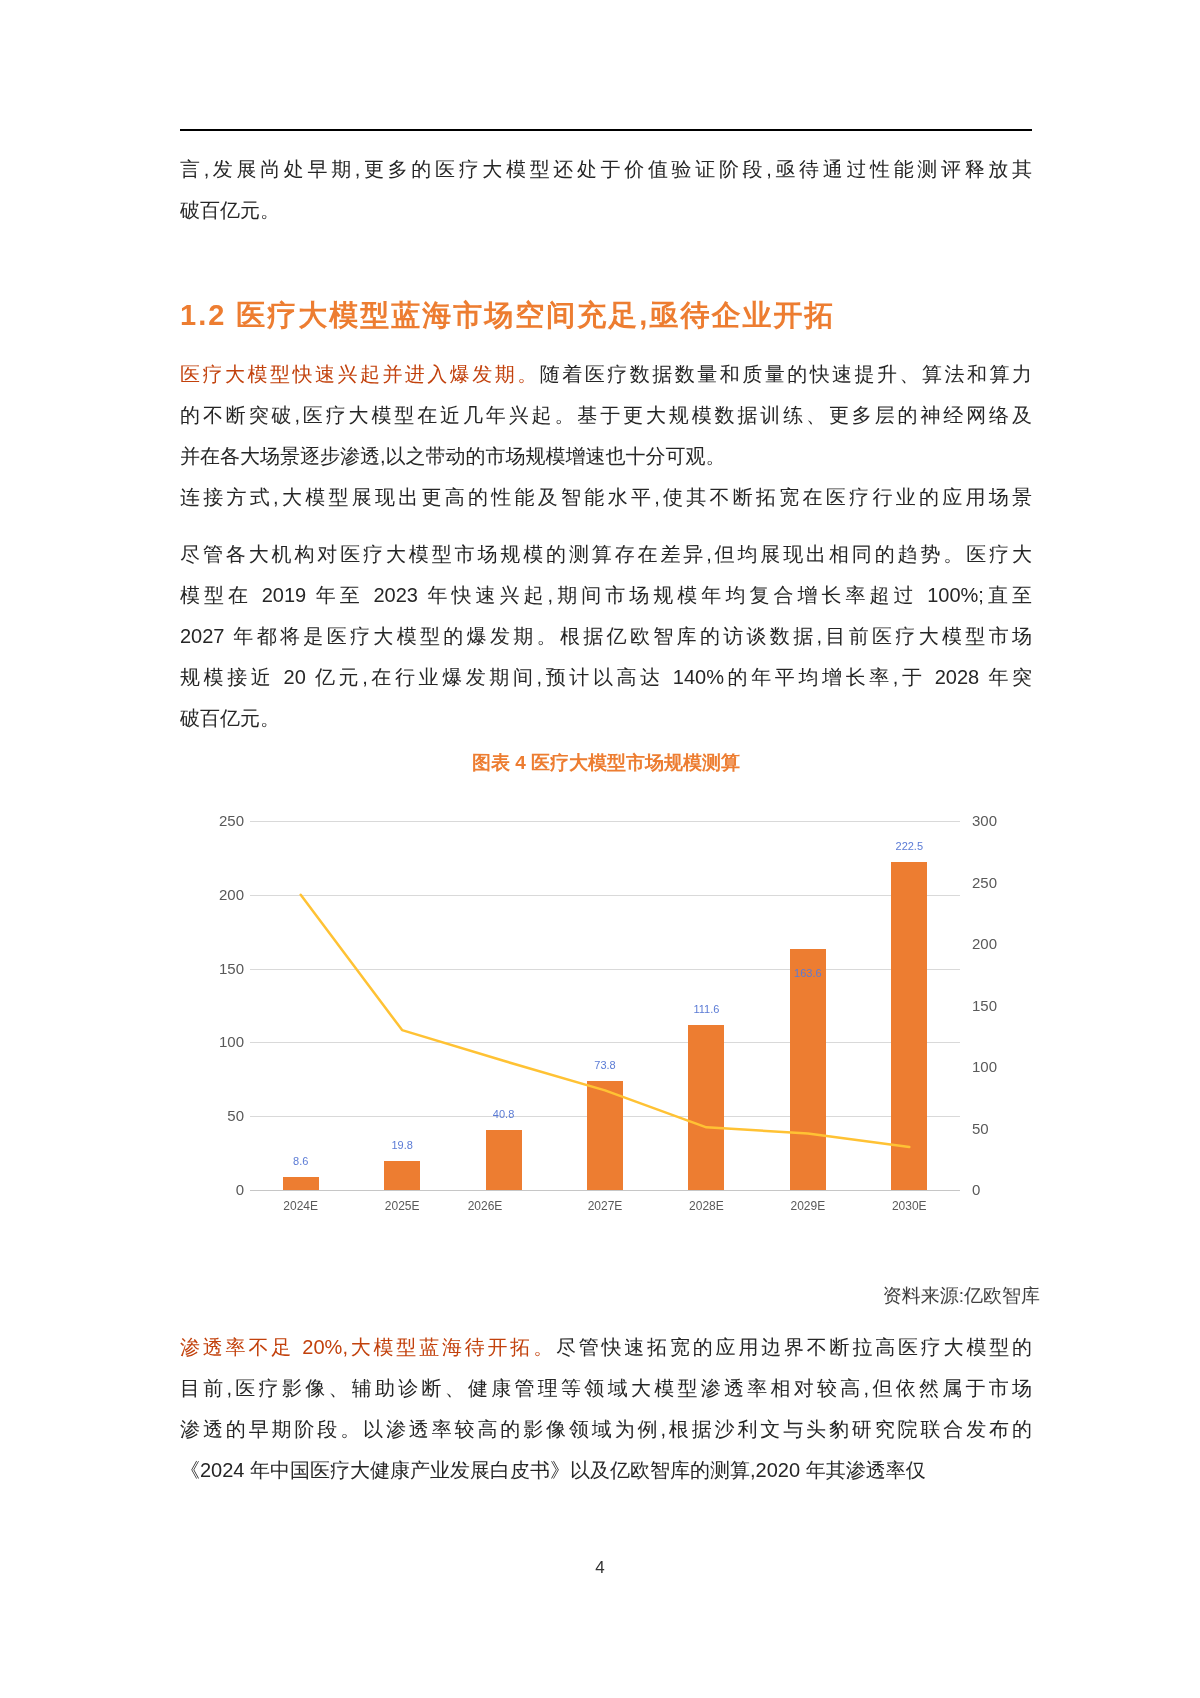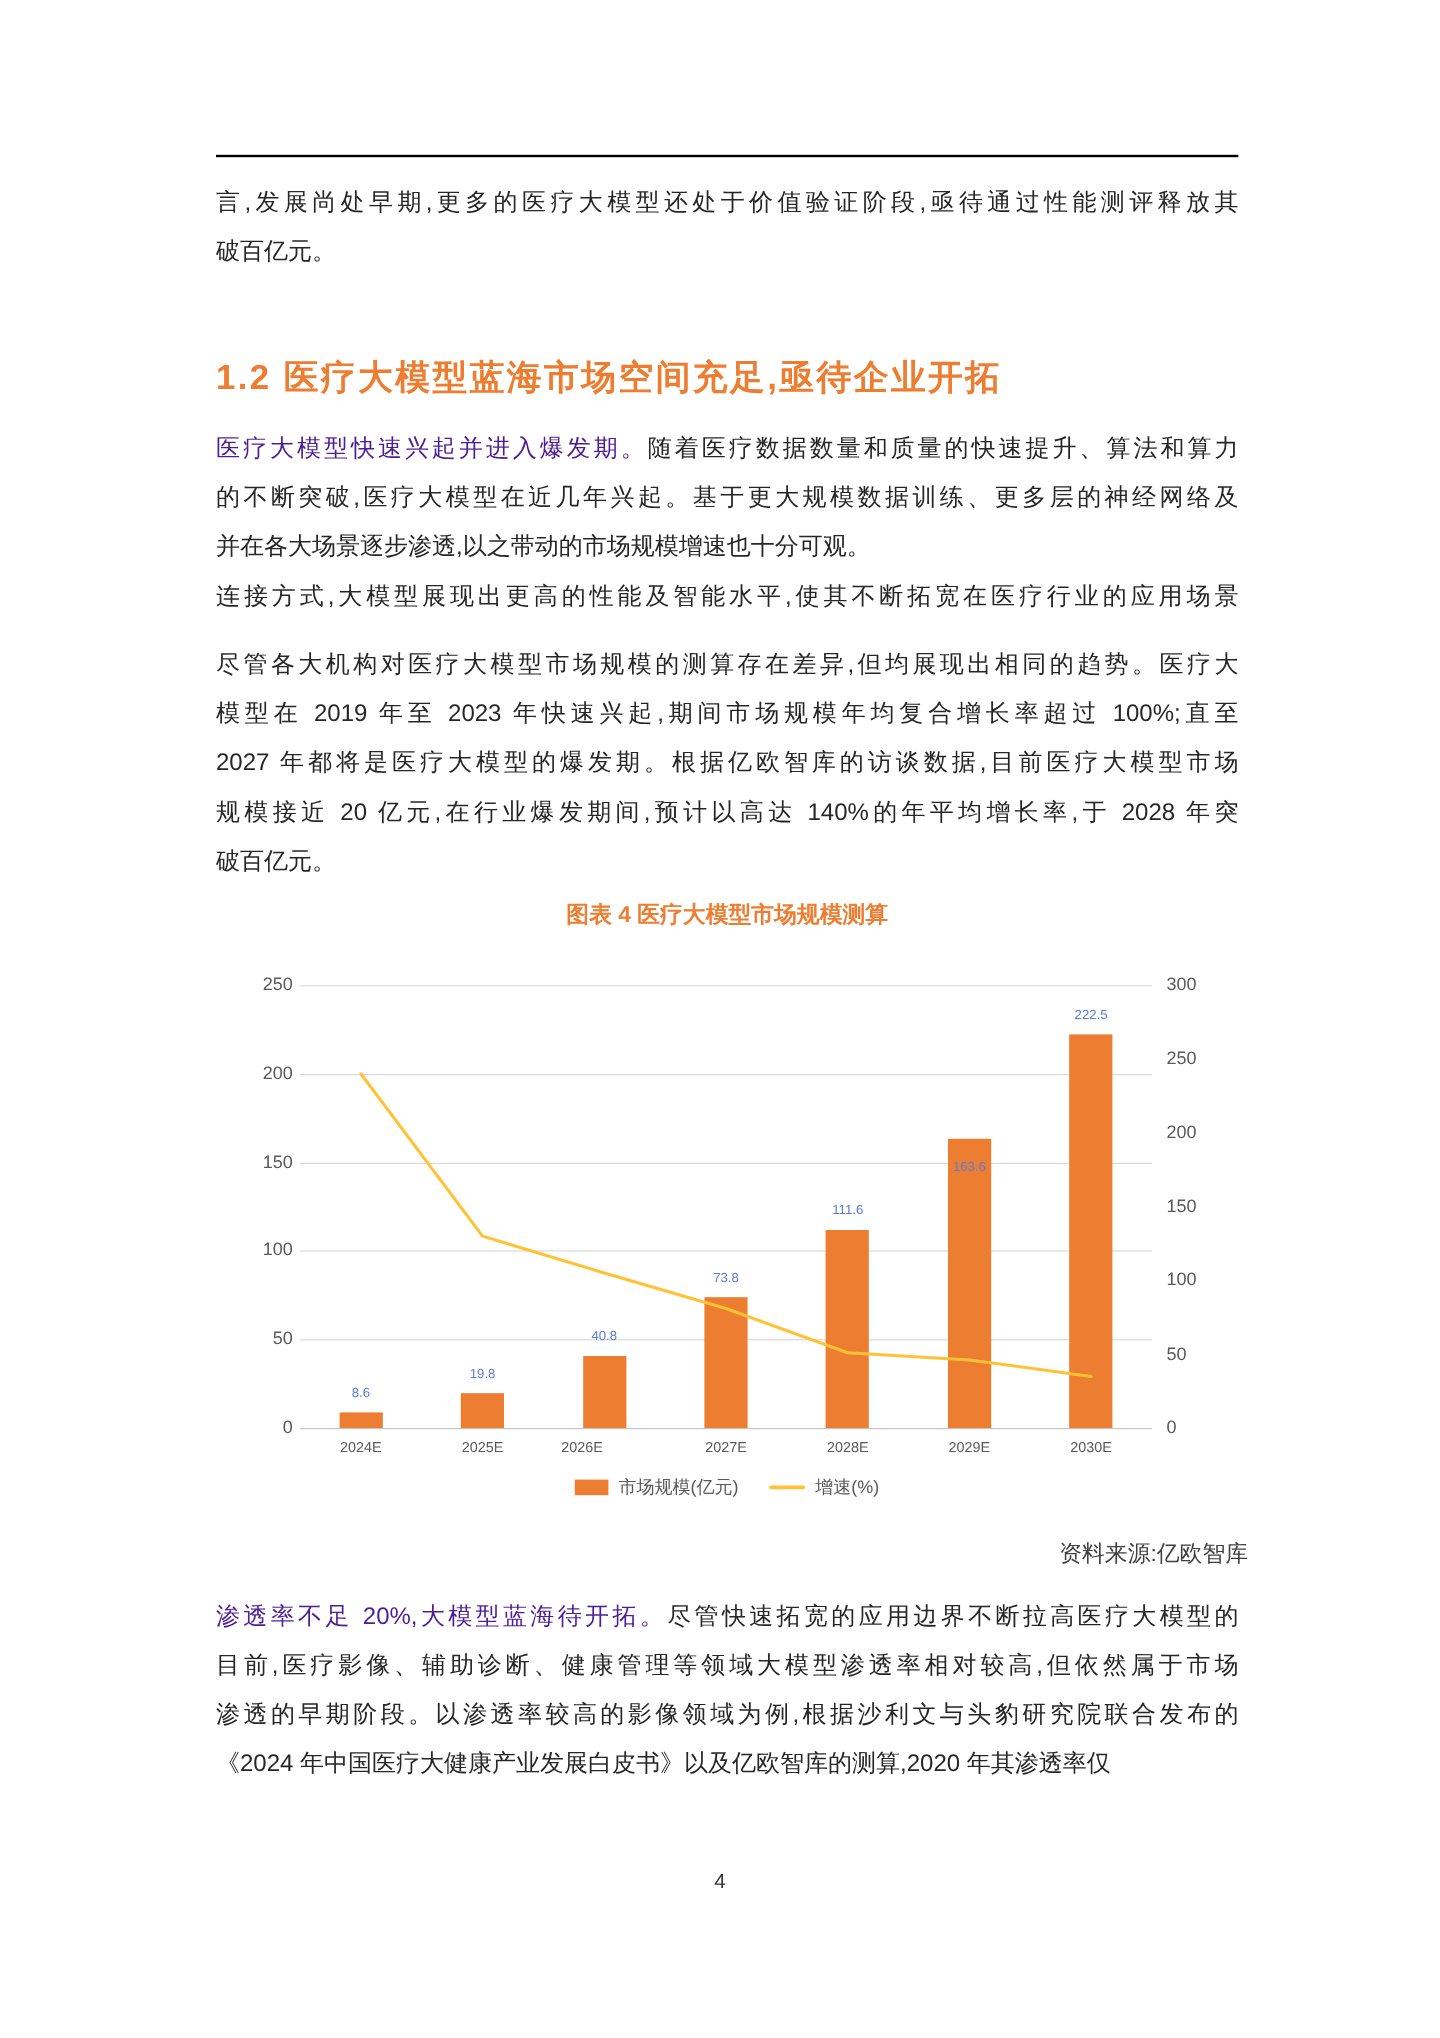--- a/index.html
+++ b/index.html
@@ -19,21 +19,21 @@
   }
   .para{
     left:180px;width:852px;font-size:20px;color:#262626;
   }
   .tline{
     height:41px;line-height:41px;
     text-align:justify;text-align-last:justify;
     overflow:hidden;
   }
   .tline.last{text-align-last:left;}
-  .lead{color:#4c1d95;margin-top:46px;}
+  .lead{color:#c2410c;margin-top:46px;}
   .heading{
     left:180px;top:296px;
     font-size:29px;font-weight:bold;letter-spacing:2px;
     color:#ED7D31;line-height:38px;white-space:nowrap;
   }
   .fig-title{
     left:180px;top:750px;width:852px;
     text-align:center;font-size:19px;font-weight:600;color:#ED7D31;
     line-height:26px;
   }
@@ -132,30 +132,20 @@
       <div class="abs barlab" style="left: 661.429px; top: 999.278px;">111.6</div>
       <div class="abs bar" style="left: 789.857px; top: 948.526px; width: 36px; height: 241.474px; background: rgb(237, 125, 49);"></div>
       <div class="abs barlab" style="left: 762.857px; top: 922.526px; margin-top: 40px;">163.6</div>
       <div class="abs bar" style="left: 891.286px; top: 861.59px; width: 36px; height: 328.41px; background: rgb(237, 125, 49);"></div>
       <div class="abs barlab" style="left: 864.286px; top: 835.59px;">222.5</div>
       <svg class="abs lineplot" width="1200" height="1698" viewBox="0 0 1200 1698">
         <polyline points="300.7,894.8 402.1,1030.1 503.6,1060.8 605.0,1090.4 706.4,1127.3 807.9,1133.4 909.3,1147.0" fill="none" stroke="#FFC234" stroke-width="2.5" stroke-linejoin="round" stroke-linecap="round"></polyline>
       </svg>
     </div>
 
-  <div class="abs legend">
-    <div class="legend-item">
-      <span class="swatch-bar"></span>
-      <span>市场规模(亿元)</span>
-    </div>
-    <div class="legend-item">
-      <span class="swatch-line"></span>
-      <span>增速(%)</span>
-    </div>
-  </div>
 
   <div class="abs source">资料来源:亿欧智库</div>
 
   <div class="abs para" style="top:1327px;" id="para3">
       <div class="tline"><span class="lead">渗透率不足 20%,大模型蓝海待开拓。</span><span>尽管快速拓宽的应用边界不断拉高医疗大模型的</span></div>
       <div class="tline">目前,医疗影像、辅助诊断、健康管理等领域大模型渗透率相对较高,但依然属于市场</div>
       <div class="tline">渗透的早期阶段。以渗透率较高的影像领域为例,根据沙利文与头豹研究院联合发布的</div>
       <div class="tline last">《2024 年中国医疗大健康产业发展白皮书》以及亿欧智库的测算,2020 年其渗透率仅</div>
     </div>
 

